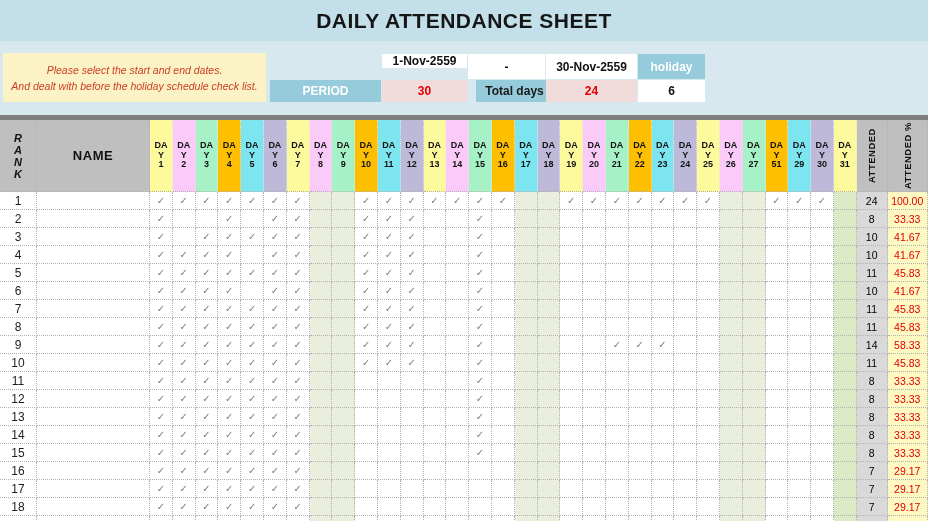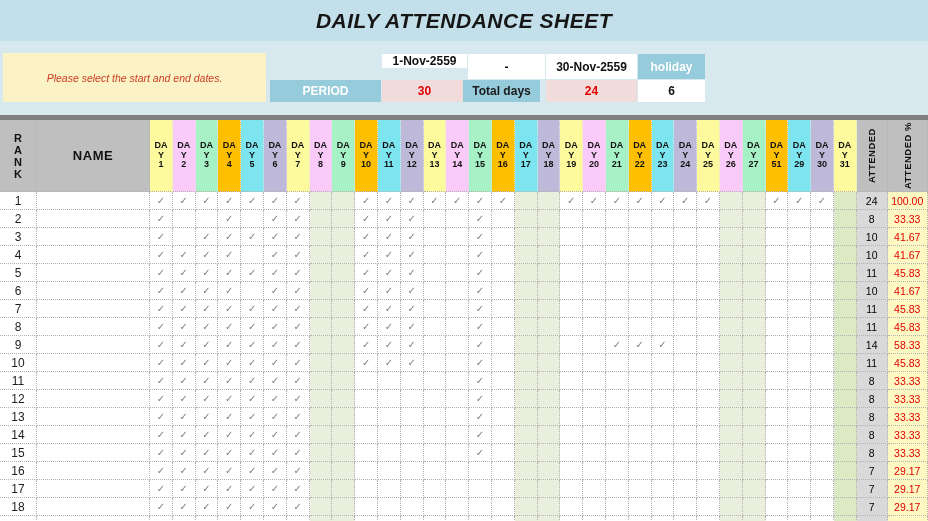--- a/index.html
+++ b/index.html
@@ -3,21 +3,21 @@
 <meta charset="utf-8">
 <style>
   * { margin:0; padding:0; box-sizing:border-box; }
   html,body { font-family:"Liberation Sans", sans-serif; }
   #app {
     position:relative; width:928px; height:521px; overflow:hidden;
     background:#d7e9ee;
   }
   .title-band {
     position:absolute; left:0; top:0; width:928px; height:41px;
-    background:#c3dfe9; display:flex; align-items:center; justify-content:center;font-style:italic;
+    background:#c3dfe9; display:flex; align-items:center; justify-content:center;
   }
   .title-band h1 {
     font-size:21px; font-weight:bold; color:#161616; letter-spacing:0.5px;
   }
   .note-box {
     position:absolute; left:3px; top:53px; width:263px; height:49px;
     background:#fbf3c5; display:flex; flex-direction:column;
     align-items:center; justify-content:center;
     color:#cd3c24; font-style:italic; font-size:10.5px; line-height:16px;
     text-align:center;
@@ -39,21 +39,21 @@
     grid-template-columns:37px 113px repeat(31, 22.8px) 31px 40px;
     grid-template-rows:72px repeat(19, 18px);
     background:#ffffff;
   }
   .g-cell {
     border-right:1px dotted #b2b2b2; border-bottom:1px dotted #b2b2b2;
     display:flex; align-items:center; justify-content:center;
     overflow:hidden; background:#ffffff;
   }
   .h-gray { background:#bfbfbf; font-weight:bold; color:#111; }
-  .h-rank { font-size:11px; line-height:12px; text-align:center; word-break:break-all; padding:0 17px; }
+  .h-rank { font-size:11px; line-height:12px; text-align:center; word-break:break-all; padding:0 17px;font-style:italic; }
   .h-name { font-size:13px; letter-spacing:0.5px; }
   .h-day  {
     flex-direction:column; font-size:9px; font-weight:bold; color:#111;
     line-height:9.5px; text-align:center; border-right:1px dotted #e3e3e3;
   }
   .h-vert {
     font-size:9.5px; font-weight:bold; color:#111;
     writing-mode:vertical-rl; transform:rotate(180deg);
     letter-spacing:0.5px;
   }
@@ -68,29 +68,30 @@
 <body>
 
 <div id="app">
 
   <div class="title-band">
     <h1>DAILY ATTENDANCE SHEET</h1>
   </div>
 
   <div class="note-box">
     <span>Please select the start and end dates.</span>
+    <span>And dealt with before the holiday schedule check list.</span>
   </div>
 
   <div class="cell blue-cell" style="left:270px; top:80px;  width:111px; height:22px;">PERIOD</div>
   <div class="cell white-cell" style="left:382px; top:54px;  width:85px;  height:14px;">1-Nov-2559</div>
   <div class="cell white-cell" style="left:468px; top:54px;  width:77px;  height:25px;">-</div>
   <div class="cell white-cell" style="left:546px; top:54px;  width:91px;  height:25px;">30-Nov-2559</div>
   <div class="cell blue-cell" style="left:638px; top:54px;  width:67px;  height:25px;">holiday</div>
   <div class="cell pink-cell" style="left:382px; top:80px;  width:85px;  height:22px;">30</div>
-  <div class="cell blue-cell dark-text" style="left:463px; top:80px; width:77px; height:22px;">Total days</div>
+  <div class="cell blue-cell dark-text" style="left:476px; top:80px; width:77px; height:22px;">Total days</div>
   <div class="cell pink-cell" style="left:546px; top:80px;  width:91px;  height:22px;">24</div>
   <div class="cell white-cell" style="left:638px; top:80px;  width:67px;  height:22px;">6</div>
 
   <div class="dark-band"></div>
 
   <div class="grid">
       <div class="g-cell h-gray h-rank">RANK</div>
       <div class="g-cell h-gray h-name">NAME</div>
       <div class="g-cell h-day" style="background: rgb(253, 250, 157);">
         <span>DA</span>

